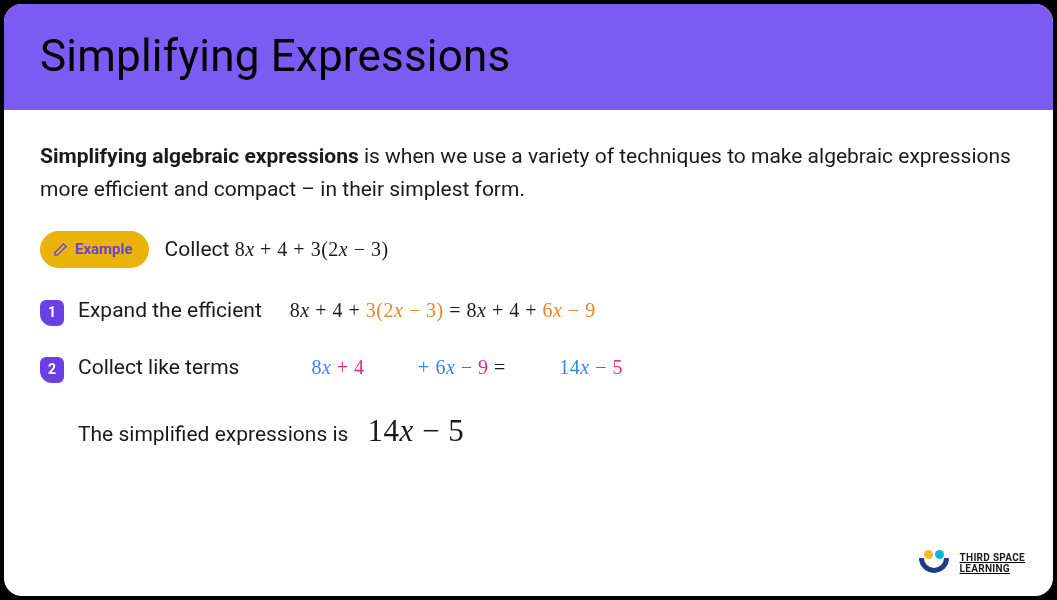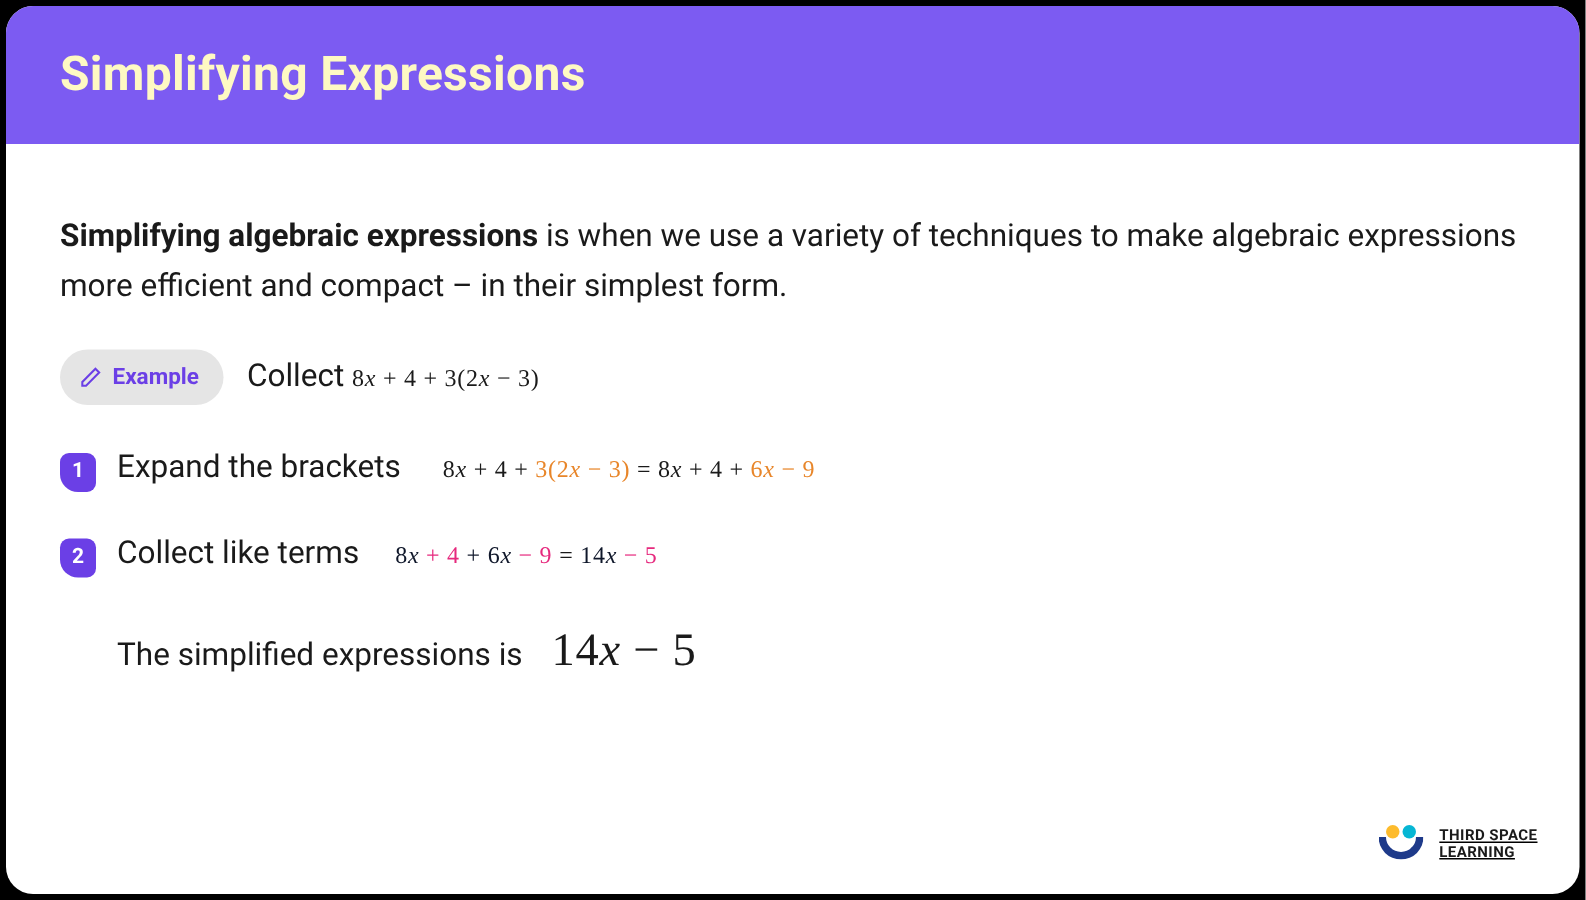--- a/index.html
+++ b/index.html
@@ -18,44 +18,44 @@
   background: #fff;
   border-radius: 18px;
   overflow: hidden;
   position: relative;
 }
 .header {
   background: #7C5BF2;
   padding: 26px 36px 28px;
 }
 .header h1 {
-  color: #fef9c3;
-  font-size: 32px;
-  font-weight: 700;
+  color: #000000;
+  font-size: 44px;
+  font-weight: 400;
   letter-spacing: 0.2px;
 }
 .content {
-  padding: 46px 36px 0;
+  padding: 30px 36px 0;
   font-size: 21px;
   color: #1a1a1a;
   line-height: 1.55;
 }
 .intro { margin-bottom: 26px; }
 .intro b { font-weight: 700; }
 .example-row {
   display: flex;
   align-items: center;
   gap: 16px;
   margin-bottom: 26px;
 }
 .example-badge {
   display: inline-flex;
   align-items: center;
   gap: 7px;
-  background: #e5e5e5;
+  background: #eab308;
   color: #6B3FE6;
   font-weight: 700;
   font-size: 15px;
   border-radius: 999px;
   padding: 7px 16px 7px 13px;
 }
 .example-badge svg { width: 15px; height: 15px; }
 .step-row {
   display: flex;
   align-items: baseline;
@@ -72,28 +72,28 @@
   font-size: 14px;
   width: 24px;
   height: 26px;
   border-radius: 6px 6px 6px 12px;
   flex-shrink: 0;
 }
 .step-label { font-size: 21px; }
 .result-row { margin-left: 38px; font-size: 21px; }
 .math {
   font-family: Georgia, "Times New Roman", serif;
-  font-size: 16px;
+  font-size: 20px;
   letter-spacing: 0.5px;
 }
 .math .x { font-style: italic; }
 .math-lg { font-size: 31px; }
 .orange { color: #E8862A; }
 .pink { color: #E6297E; }
-.blue { color: #0f172a; }
+.blue { color: #3b82f6; margin-left: 48px; }
 .logo {
   position: absolute;
   right: 28px;
   bottom: 20px;
   display: flex;
   align-items: center;
   gap: 10px;
   text-decoration: underline;
 }
 .logo-icon { width: 32px; height: 26px; position: relative; }
@@ -123,21 +123,21 @@
           </svg>
         <span>Example</span>
       </span>
       <span>
         <span>Collect </span><span class="math"><span>8</span><span class="x">x</span><span> + 4 + 3(2</span><span class="x">x</span><span> − 3)</span></span>
       </span>
     </div>
 
     <div class="step-row">
       <span class="step-num">1</span>
-      <span class="step-label">Expand the brackets</span>
+      <span class="step-label">Expand the efficient</span>
       <span class="math" style="margin-left:14px;">
         <span>8</span><span class="x">x</span><span> + 4 + </span><span class="orange"><span>3(2</span><span class="x">x</span><span> − 3)</span></span><span> = </span><span>8</span><span class="x">x</span><span> + 4 + </span><span class="orange"><span>6</span><span class="x">x</span><span> − 9</span></span>
       </span>
     </div>
 
     <div class="step-row">
       <span class="step-num">2</span>
       <span class="step-label">Collect like terms</span>
       <span class="math" style="margin-left:10px;">
         <span class="blue"><span>8</span><span class="x">x</span></span><span class="pink"> + 4 </span><span class="blue"><span>+ 6</span><span class="x">x</span></span><span class="pink"> − 9</span><span> = </span><span class="blue"><span>14</span><span class="x">x</span></span><span class="pink"> − 5</span>

